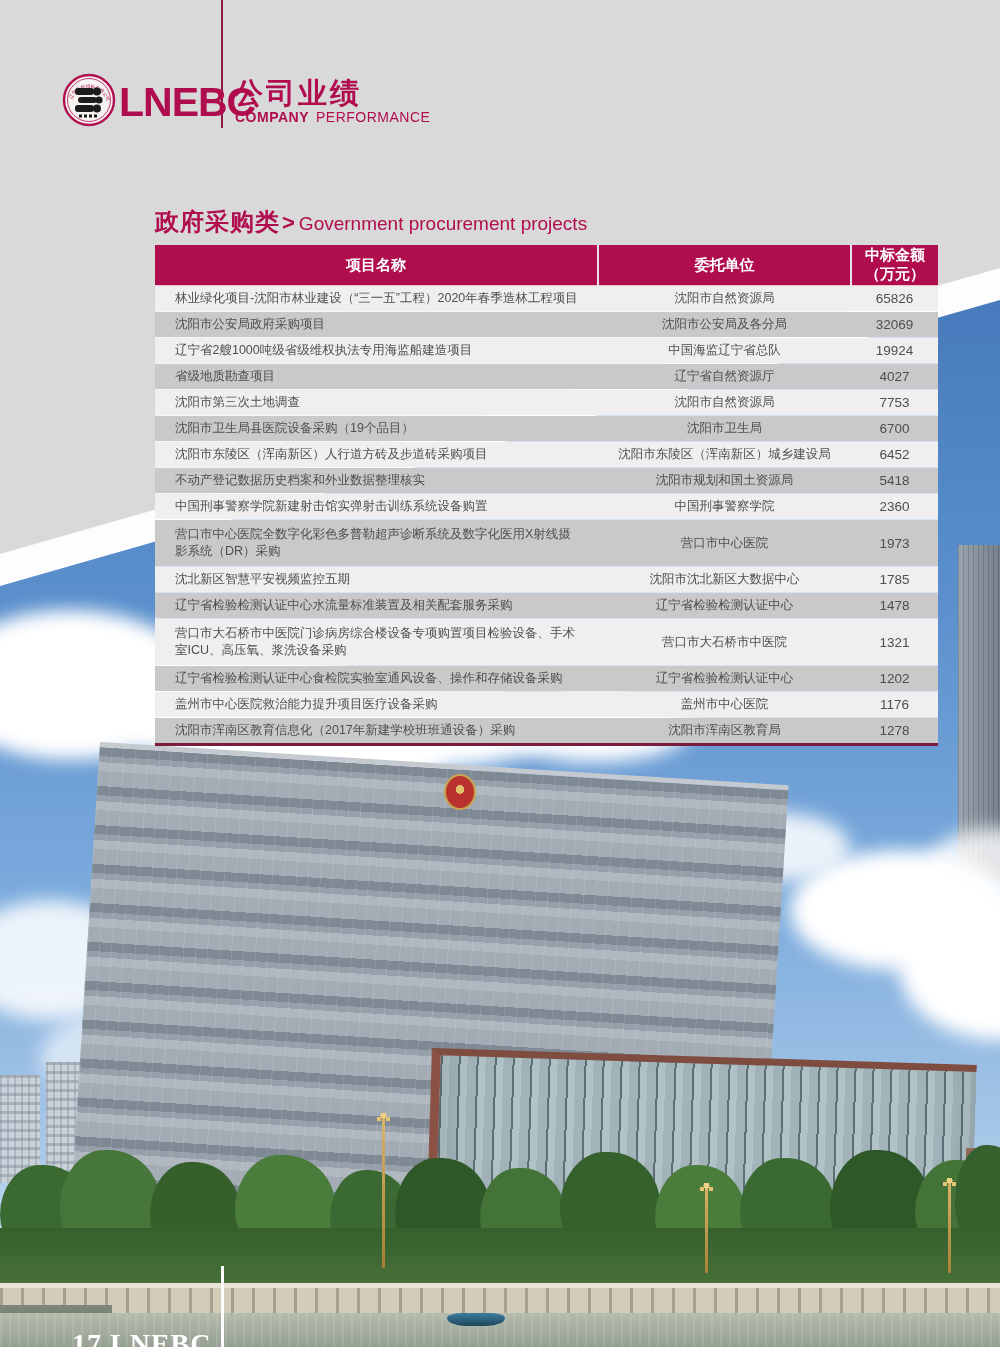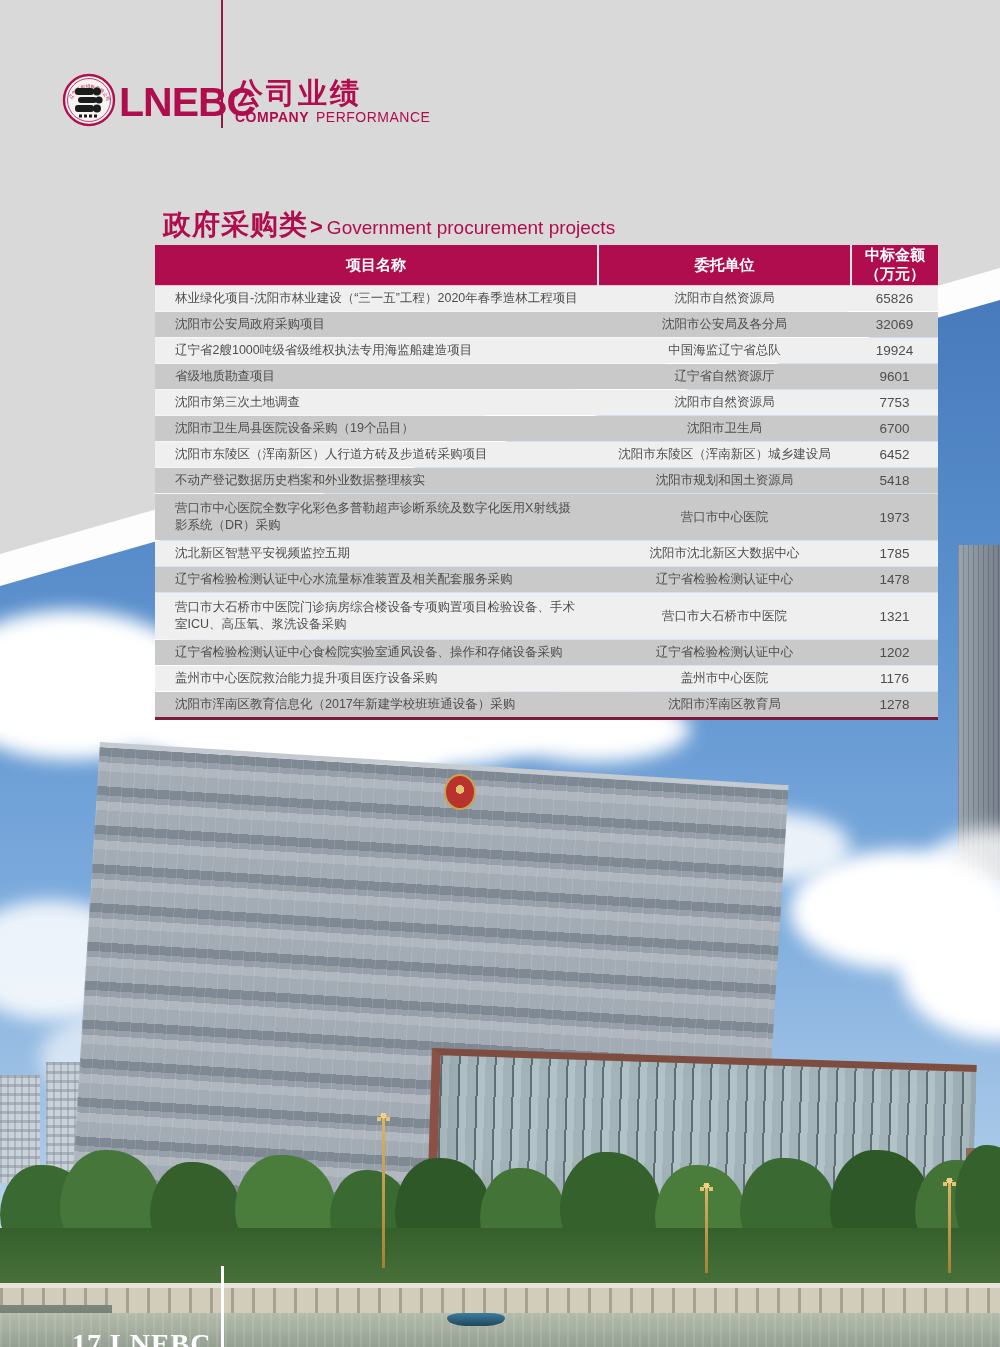--- a/index.html
+++ b/index.html
@@ -66,21 +66,21 @@
   .brand-line{position:absolute;left:221px;top:0;width:2px;height:128px;background:#8e1b41;z-index:3;}
   .seal{position:absolute;left:62px;top:73px;width:54px;height:54px;z-index:3;}
   .lnebc{position:absolute;left:119px;top:79px;font-size:41px;font-weight:bold;color:var(--accent);
     letter-spacing:-1px;z-index:3;}
   .cn-title{position:absolute;left:234px;top:74px;font-size:29px;font-weight:bold;color:var(--accent);
     letter-spacing:3px;z-index:3;}
   .en-title{position:absolute;left:235px;top:109px;font-size:14px;color:var(--accent);z-index:3;letter-spacing:.5px;}
   .en-title .b{font-weight:bold;margin-right:7px;}
   
   .section-title{position:absolute;left:155px;top:206px;z-index:3;white-space:nowrap;}
-  .t-cn{font-size:28px;font-weight:bold;color:var(--accent);letter-spacing:1px;margin-left:8px;}
+  .t-cn{font-size:24px;font-weight:bold;color:var(--accent);letter-spacing:1px;}
   .t-arrow{font-size:22px;font-weight:bold;color:var(--accent);margin:0 4px 0 2px;}
   .t-en{font-size:19px;color:var(--accent);}
   
   table.tbl{position:absolute;left:155px;top:245px;width:783px;z-index:3;
     border-collapse:collapse;border-bottom:3px solid var(--table-border-bottom);}
   .tbl th{background:var(--accent);color:#fff;font-size:15px;font-weight:bold;height:38px;
     border-right:2px solid #e6e6e6;text-align:center;}
   .tbl th:last-child{border-right:none;}
   .tbl td{font-size:12.5px;color:#4e4e4e;height:23px;padding:1px 20px;overflow:hidden;
     border-top:1px solid rgba(255,255,255,.75);}
@@ -206,21 +206,21 @@
 
   <tr class="light">
     <td class="name">辽宁省2艘1000吨级省级维权执法专用海监船建造项目</td>
     <td class="client">中国海监辽宁省总队</td>
     <td class="amount">19924</td>
   </tr>
 
   <tr class="dark">
     <td class="name">省级地质勘查项目</td>
     <td class="client">辽宁省自然资源厅</td>
-    <td class="amount">9601</td>
+    <td class="amount">4027</td>
   </tr>
 
   <tr class="light">
     <td class="name">沈阳市第三次土地调查</td>
     <td class="client">沈阳市自然资源局</td>
     <td class="amount">7753</td>
   </tr>
 
   <tr class="dark">
     <td class="name">沈阳市卫生局县医院设备采购（19个品目）</td>
@@ -233,20 +233,25 @@
     <td class="client">沈阳市东陵区（浑南新区）城乡建设局</td>
     <td class="amount">6452</td>
   </tr>
 
   <tr class="dark">
     <td class="name">不动产登记数据历史档案和外业数据整理核实</td>
     <td class="client">沈阳市规划和国土资源局</td>
     <td class="amount">5418</td>
   </tr>
 
+  <tr class="light">
+    <td class="name">中国刑事警察学院新建射击馆实弹射击训练系统设备购置</td>
+    <td class="client">中国刑事警察学院</td>
+    <td class="amount">2360</td>
+  </tr>
 
   <tr class="dark tall">
     <td class="name">营口市中心医院全数字化彩色多普勒超声诊断系统及数字化医用X射线摄影系统（DR）采购</td>
     <td class="client">营口市中心医院</td>
     <td class="amount">1973</td>
   </tr>
 
   <tr class="light">
     <td class="name">沈北新区智慧平安视频监控五期</td>
     <td class="client">沈阳市沈北新区大数据中心</td>

